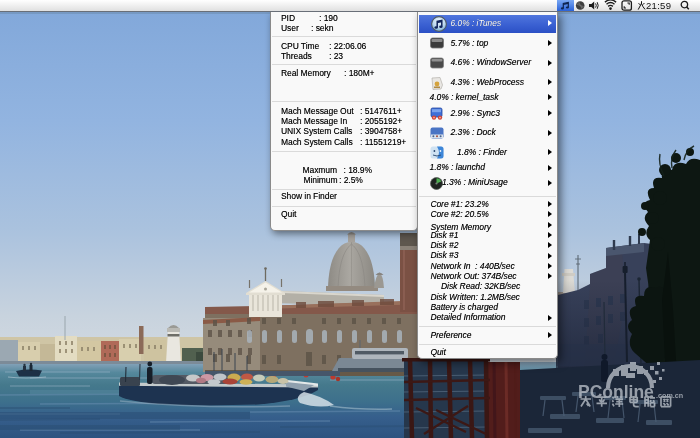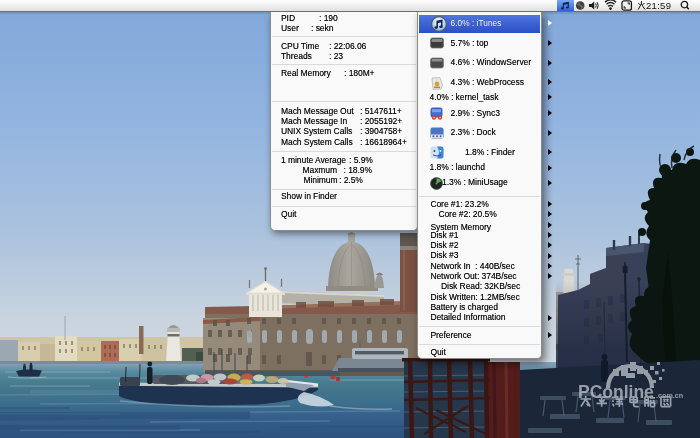--- a/index.html
+++ b/index.html
@@ -2,23 +2,23 @@
 <html><head><meta charset="utf-8"><style>
 html,body{margin:0;padding:0;width:700px;height:438px;overflow:hidden;}
 body{position:relative;font-family:"Liberation Sans",sans-serif;background:#9ab6dc;-webkit-font-smoothing:antialiased;}
 #bg{position:absolute;left:0;top:0;}
 #menubar{position:absolute;left:0;top:0;width:700px;height:11px;
  background:linear-gradient(#ffffff,#e0e0e0);border-bottom:1px solid #696f78;}
 .mb{position:absolute;top:0;height:11px;}
 #menuL{position:absolute;left:270px;top:12px;width:148px;height:219px;
  background:#f9f9f9;border:1px solid #8a8a8a;border-top:none;border-radius:0 0 5px 5px;
  box-shadow:2px 3px 7px rgba(0,0,0,.45);box-sizing:border-box;}
-#menuR{position:absolute;left:417px;top:11px;width:125px;height:348px;
+#menuR{position:absolute;left:417px;top:11px;width:141px;height:348px;
  background:#f9f9f9;border:1px solid #8a8a8a;border-top:none;border-radius:0 0 5px 5px;
- box-shadow:3px 4px 8px rgba(0,0,0,.5);box-sizing:border-box;}
+ box-shadow:3px 4px 8px rgba(0,0,0,.5);box-sizing:border-box;font-style:italic;}
 .row{position:absolute;font-size:8.4px;line-height:11px;height:11px;color:#000;white-space:pre;text-shadow:0.25px 0 0 rgba(0,0,0,0.55);}
 .lab{position:absolute;left:10px;}
 .val{position:absolute;}
 .sep{position:absolute;left:1px;right:1px;height:1px;background:#dadada;}
 .hl{position:absolute;left:1px;right:1px;top:3.5px;height:18px;
  background:linear-gradient(#5076dd,#3a60d2 55%,#2b50c5);}
 .arr{position:absolute;width:0;height:0;border-left:4.5px solid #000;
  border-top:3.2px solid transparent;border-bottom:3.2px solid transparent;}
 .ric{position:absolute;}
 #wm{position:absolute;left:0;top:0;}
@@ -403,23 +403,22 @@
 <div class="row" style="top:11.1px;left:0;right:0"><span class="lab">User</span><span class="val" style="left:40px">: sekn</span></div>
 <div class="sep" style="top:23.5px"></div>
 <div class="row" style="top:29.0px;left:0;right:0"><span class="lab">CPU Time</span><span class="val" style="left:58px">: 22:06.06</span></div>
 <div class="row" style="top:39.2px;left:0;right:0"><span class="lab">Threads</span><span class="val" style="left:58px">: 23</span></div>
 <div class="sep" style="top:51.8px"></div>
 <div class="row" style="top:56.3px;left:0;right:0"><span class="lab">Real Memory</span><span class="val" style="left:73px">: 180M+</span></div>
 <div class="sep" style="top:89.3px"></div>
 <div class="row" style="top:93.9px;left:0;right:0"><span class="lab">Mach Message Out</span><span class="val" style="left:89px">: 5147611+</span></div>
 <div class="row" style="top:104.1px;left:0;right:0"><span class="lab">Mach Message In</span><span class="val" style="left:89px">: 2055192+</span></div>
 <div class="row" style="top:114.3px;left:0;right:0"><span class="lab">UNIX System Calls</span><span class="val" style="left:89px">: 3904758+</span></div>
-<div class="row" style="top:124.5px;left:0;right:0"><span class="lab">Mach System Calls</span><span class="val" style="left:89px">: 16618964+</span></div>
+<div class="row" style="top:124.5px;left:0;right:0"><span class="lab">Mach System Calls</span><span class="val" style="left:89px">: 11551219+</span></div>
 <div class="sep" style="top:138.8px"></div>
-<div class="row" style="top:143.3px;left:0;right:0"><span class="lab">1 minute Average</span><span class="val" style="left:78px">: 5.9%</span></div>
 <div class="row" style="top:153.0px;left:0;right:0"><span class="lab" style="left:31.5px">Maxmum</span><span class="val" style="left:72.5px">: 18.9%</span></div>
 <div class="row" style="top:162.7px;left:0;right:0"><span class="lab" style="left:32.5px">Minimum</span><span class="val" style="left:68px">: 2.5%</span></div>
 <div class="sep" style="top:176.5px"></div>
 <div class="row" style="top:179.1px;left:0;right:0"><span class="lab">Show in Finder</span></div>
 <div class="sep" style="top:193.6px"></div>
 <div class="row" style="top:196.8px;left:0;right:0"><span class="lab">Quit</span></div>
 </div>
 <div id="menuR">
 <div class="hl"></div>
 <svg class="ric" style="left:13px;top:5px" width="16" height="16">
@@ -478,35 +477,35 @@
     </svg>
 <div class="row" style="top:116.2px;left:32.5px;">2.3% : Dock</div>
 <div class="arr" style="left:129.5px;top:118.5px;"></div>
 <svg class="ric" style="left:12px;top:135.4px" width="14" height="13">
       <rect x="0.5" y="0.5" width="13" height="12" rx="2.5" fill="#cfe2f2"></rect>
       <path d="M7 0.5 H11 Q13.5 0.5 13.5 3 V10 Q13.5 12.5 11 12.5 H7 Q9 9 9 6.5 Q9 4 7 0.5 Z" fill="#3d86d8"></path>
       <circle cx="4.4" cy="5" r="0.9" fill="#26456e"></circle>
       <circle cx="10.4" cy="5" r="0.9" fill="#eef5fb"></circle>
       <path d="M3 9 Q7 11 11 9" stroke="#26456e" stroke-width="0.9" fill="none"></path>
     </svg>
-<div class="row" style="top:135.9px;left:47px;text-align:center;">1.8% : Finder</div>
+<div class="row" style="top:135.9px;left:39px;text-align:center;">1.8% : Finder</div>
 <div class="arr" style="left:129.5px;top:138.2px;"></div>
 <div class="row" style="top:151.4px;left:11.5px;">1.8% : launchd</div>
 <div class="arr" style="left:129.5px;top:153.7px;"></div>
 <svg class="ric" style="left:12px;top:165.9px" width="13" height="13">
       <circle cx="6.5" cy="6.5" r="6" fill="#1e2420" stroke="#5a625c" stroke-width="0.8"></circle>
       <path d="M6.5 6.5 L6.5 1.2 A5.3 5.3 0 0 1 11.2 4.4 Z" fill="#4fae52"></path>
       <circle cx="6.5" cy="6.5" r="1.1" fill="#7a847c"></circle>
     </svg>
 <div class="row" style="top:166.4px;left:24px;text-align:right;">1.3% : MiniUsage</div>
 <div class="arr" style="left:129.5px;top:168.7px;"></div>
 <div class="sep" style="top:184.7px"></div>
 <div class="row" style="top:187.5px;left:12.4px;">Core #1: 23.2%</div>
 <div class="arr" style="left:129.5px;top:189.8px;"></div>
-<div class="row" style="top:197.8px;left:12.4px;margin-left:8px;">Core #2: 20.5%</div>
+<div class="row" style="top:197.8px;left:12.4px;">Core #2: 20.5%</div>
 <div class="arr" style="left:129.5px;top:200.2px;"></div>
 <div class="row" style="top:211px;left:12.4px;">System Memory</div>
 <div class="arr" style="left:129.5px;top:210.5px;"></div>
 <div class="row" style="top:218.5px;left:12.4px;">Disk #1</div>
 <div class="arr" style="left:129.5px;top:220.8px;"></div>
 <div class="row" style="top:228.9px;left:12.4px;">Disk #2</div>
 <div class="arr" style="left:129.5px;top:231.2px;"></div>
 <div class="row" style="top:239.2px;left:12.4px;">Disk #3</div>
 <div class="arr" style="left:129.5px;top:241.5px;"></div>
 <div class="row" style="top:249.6px;left:12.4px;">Network In&nbsp;&nbsp;: 440B/sec</div>

